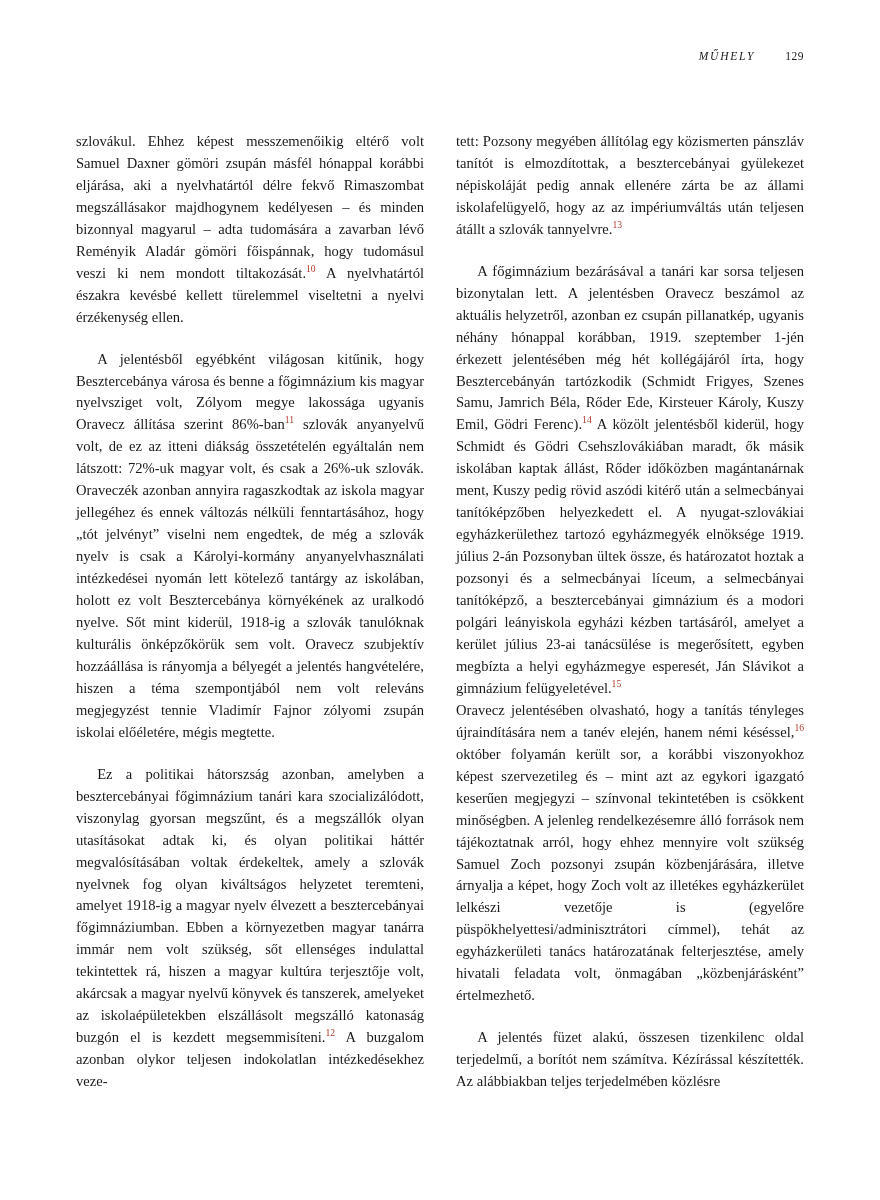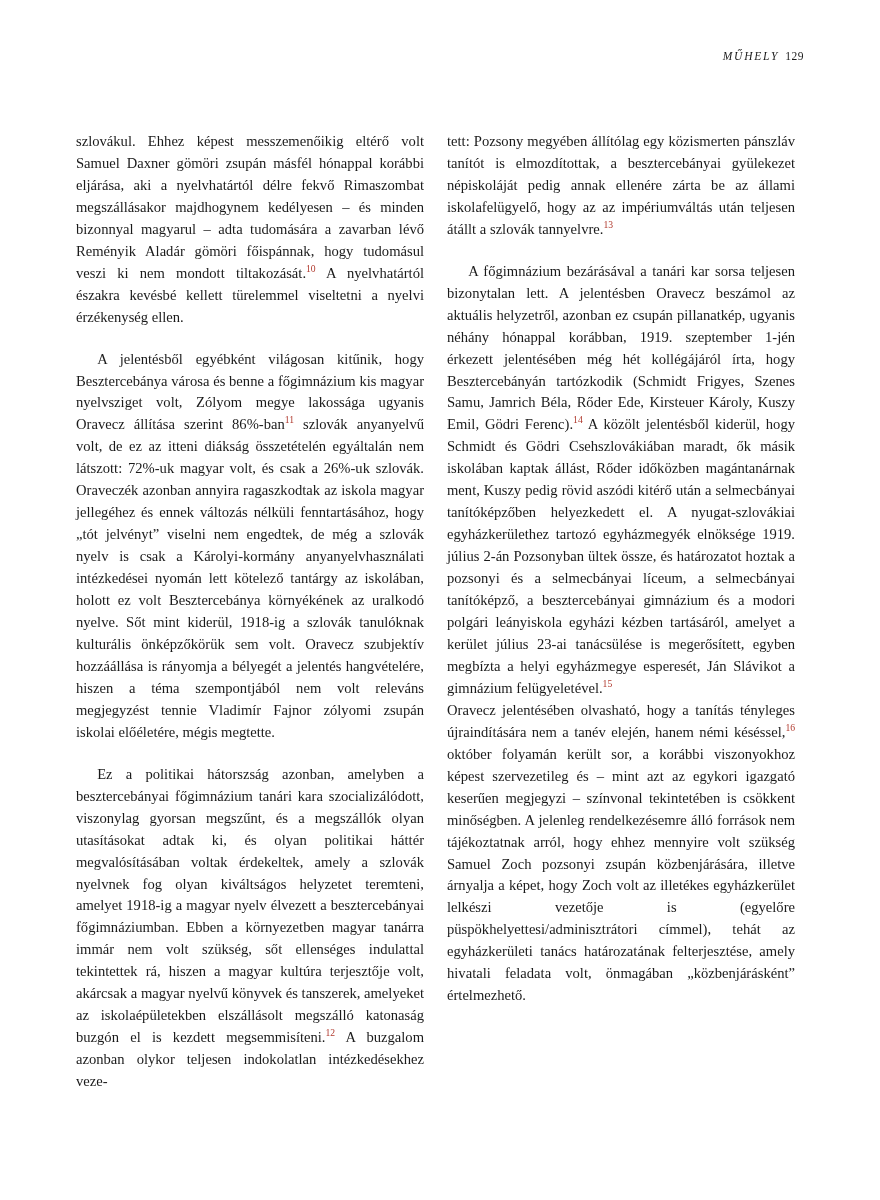--- a/index.html
+++ b/index.html
@@ -20,37 +20,37 @@
   .running-head {
     position: absolute;
     top: 50px;
     right: 76px;
     font-family: "Liberation Serif", serif;
     font-size: 11.5px;
     letter-spacing: 1.6px;
     color: #1a1a1a;
     display: flex;
     align-items: baseline;
-    gap: 6px;
+    gap: 30px;
   }
   .running-head .rh-label {
     font-style: italic;
     letter-spacing: 1.8px;
   }
   .running-head .rh-folio {
     font-style: normal;
     letter-spacing: 0.5px;
   }
   .columns {
     position: absolute;
     top: 131px;
     left: 76px;
     right: 76px;
     display: flex;
-    gap: 23px;
+    gap: 32px;
   }
   .col {
     width: 348px;
     font-size: 14.6px;
     line-height: 1.505;
     text-align: justify;
     text-justify: inter-word;
     hyphens: manual;
   }
   .col p {
@@ -80,16 +80,17 @@
   <div class="columns">
     <div class="col" id="col-left">
         <p>szlovákul. Ehhez képest messzemenőikig eltérő volt Samuel Daxner gömöri zsupán másfél hónappal korábbi eljárása, aki a nyelvhatártól délre fekvő Rimaszombat megszállásakor majdhogynem kedélyesen – és minden bizonnyal magyarul – adta tudomására a zavarban lévő Reményik Aladár gömöri főispánnak, hogy tudomásul veszi ki nem mondott tiltakozását.<sup class="fn">10</sup> A nyelvhatártól északra kevésbé kellett türelemmel viseltetni a nyelvi érzékenység ellen.</p>
         <p class="indent">A jelentésből egyébként világosan kitűnik, hogy Besztercebánya városa és benne a főgimnázium kis magyar nyelvsziget volt, Zólyom megye lakossága ugyanis Oravecz állítása szerint 86%-ban<sup class="fn">11</sup> szlovák anyanyelvű volt, de ez az itteni diákság összetételén egyáltalán nem látszott: 72%-uk magyar volt, és csak a 26%-uk szlovák. Oraveczék azonban annyira ragaszkodtak az iskola magyar jellegéhez és ennek változás nélküli fenntartásához, hogy „tót jelvényt” viselni nem engedtek, de még a szlovák nyelv is csak a Károlyi-kormány anyanyelvhasználati intézkedései nyomán lett kötelező tantárgy az iskolában, holott ez volt Besztercebánya környékének az uralkodó nyelve. Sőt mint kiderül, 1918-ig a szlovák tanulóknak kulturális önképzőkörük sem volt. Oravecz szubjektív hozzáállása is rányomja a bélyegét a jelentés hangvételére, hiszen a téma szempontjából nem volt releváns megjegyzést tennie Vladimír Fajnor zólyomi zsupán iskolai előéletére, mégis megtette.</p>
         <p class="indent">Ez a politikai hátorszság azonban, amelyben a besztercebányai főgimnázium tanári kara szocializálódott, viszonylag gyorsan megszűnt, és a megszállók olyan utasításokat adtak ki, és olyan politikai háttér megvalósításában voltak érdekeltek, amely a szlovák nyelvnek fog olyan kiváltságos helyzetet teremteni, amelyet 1918-ig a magyar nyelv élvezett a besztercebányai főgimnáziumban. Ebben a környezetben magyar tanárra immár nem volt szükség, sőt ellenséges indulattal tekintettek rá, hiszen a magyar kultúra terjesztője volt, akárcsak a magyar nyelvű könyvek és tanszerek, amelyeket az iskolaépületekben elszállásolt megszálló katonaság buzgón el is kezdett megsemmisíteni.<sup class="fn">12</sup> A buzgalom azonban olykor teljesen indokolatlan intézkedésekhez veze-</p>
       </div>
     <div class="col" id="col-right">
         <p>tett: Pozsony megyében állítólag egy közismerten pánszláv tanítót is elmozdítottak, a besztercebányai gyülekezet népiskoláját pedig annak ellenére zárta be az állami iskolafelügyelő, hogy az az impériumváltás után teljesen átállt a szlovák tannyelvre.<sup class="fn">13</sup></p>
         <p class="indent">A főgimnázium bezárásával a tanári kar sorsa teljesen bizonytalan lett. A jelentésben Oravecz beszámol az aktuális helyzetről, azonban ez csupán pillanatkép, ugyanis néhány hónappal korábban, 1919. szeptember 1-jén érkezett jelentésében még hét kollégájáról írta, hogy Besztercebányán tartózkodik (Schmidt Frigyes, Szenes Samu, Jamrich Béla, Rőder Ede, Kirsteuer Károly, Kuszy Emil, Gödri Ferenc).<sup class="fn">14</sup> A közölt jelentésből kiderül, hogy Schmidt és Gödri Csehszlovákiában maradt, ők másik iskolában kaptak állást, Rőder időközben magántanárnak ment, Kuszy pedig rövid aszódi kitérő után a selmecbányai tanítóképzőben helyezkedett el. A nyugat-szlovákiai egyházkerülethez tartozó egyházmegyék elnöksége 1919. július 2-án Pozsonyban ültek össze, és határozatot hoztak a pozsonyi és a selmecbányai líceum, a selmecbányai tanítóképző, a besztercebányai gimnázium és a modori polgári leányiskola egyházi kézben tartásáról, amelyet a kerület július 23-ai tanácsülése is megerősített, egyben megbízta a helyi egyházmegye esperesét, Ján Slávikot a gimnázium felügyeletével.<sup class="fn">15</sup></p>
         <p>Oravecz jelentésében olvasható, hogy a tanítás tényleges újraindítására nem a tanév elején, hanem némi késéssel,<sup class="fn">16</sup> október folyamán került sor, a korábbi viszonyokhoz képest szervezetileg és – mint azt az egykori igazgató keserűen megjegyzi – színvonal tekintetében is csökkent minőségben. A jelenleg rendelkezésemre álló források nem tájékoztatnak arról, hogy ehhez mennyire volt szükség Samuel Zoch pozsonyi zsupán közbenjárására, illetve árnyalja a képet, hogy Zoch volt az illetékes egyházkerület lelkészi vezetője is (egyelőre püspökhelyettesi/adminisztrátori címmel), tehát az egyházkerületi tanács határozatának felterjesztése, amely hivatali feladata volt, önmagában „közbenjárásként” értelmezhető.</p>
+        <p class="indent">A jelentés füzet alakú, összesen tizenkilenc oldal terjedelmű, a borítót nem számítva. Kézírással készítették. Az alábbiakban teljes terjedelmében közlésre</p>
       </div>
   </div>
 
 </div>
 
 </body></html>

